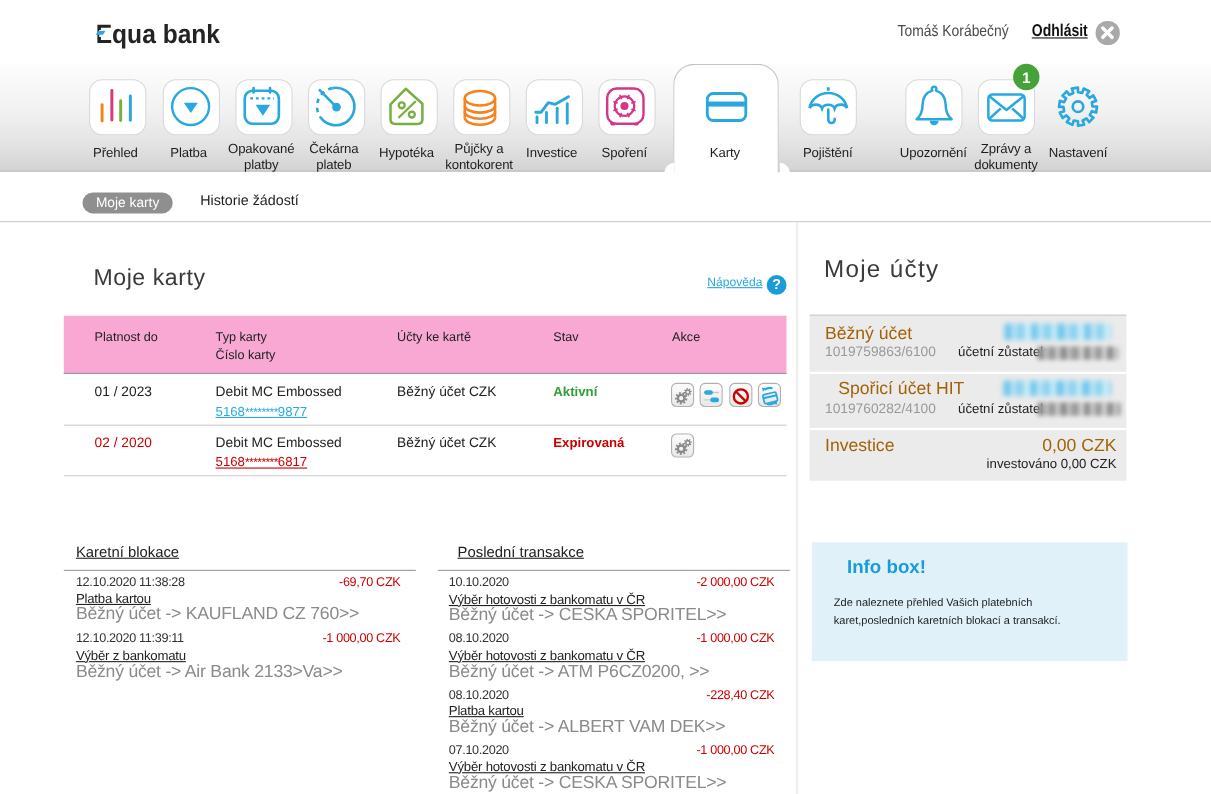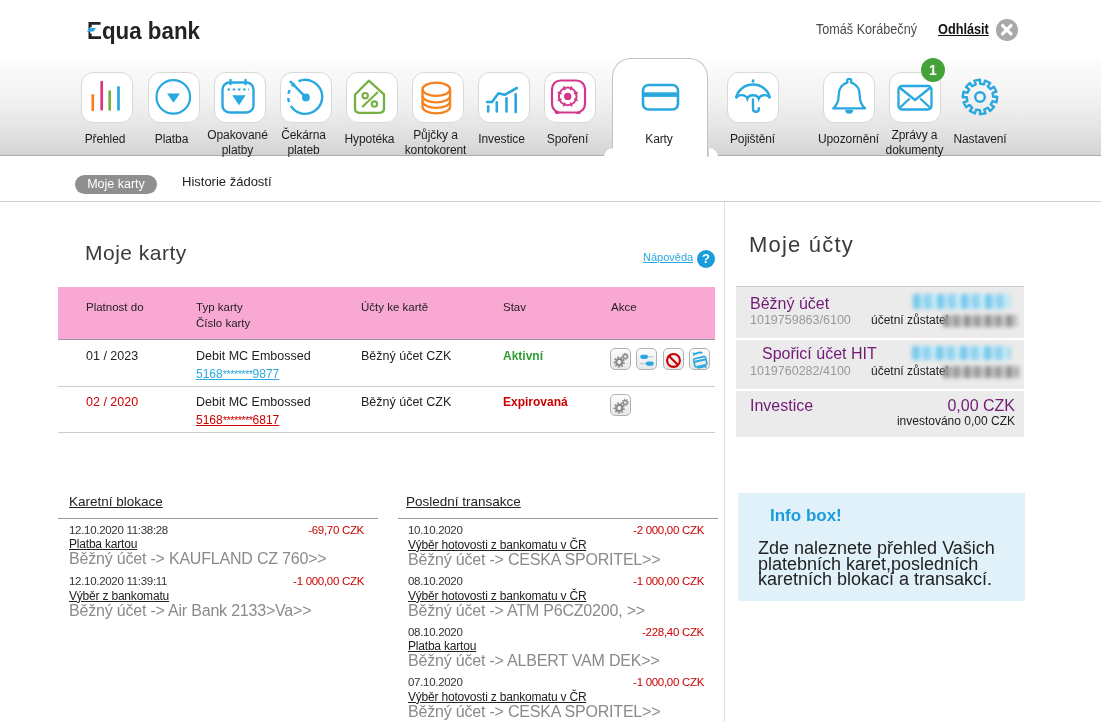--- a/index.html
+++ b/index.html
@@ -45,28 +45,28 @@
   .listcol { position:absolute; }
   .lhead { position:relative; top:4px; font-size:13.5px; color:#222; text-decoration:underline; }
   .lrule { position:absolute; left:0; width:320px; height:1px; background:#999; }
   .entry { position:absolute; }
   .edate { font-size:11.5px; letter-spacing:-0.3px; line-height:14.5px; color:#333; }
   .eamt { position:absolute; right:14px; top:0; font-size:11.5px; letter-spacing:-0.3px; line-height:14.5px; color:#cc0001; }
   .ename { font-size:12px; letter-spacing:-0.2px; line-height:15px; color:#222; text-decoration:underline; }
   .edesc { font-size:16px; line-height:14px; letter-spacing:-0.2px; color:#8a8a8a; }
   
   #acctbox { left:736px; top:286px; width:288px; height:151px; background:#ebebeb; border-top:1px solid #ccc; }
-  .acct-name { position:absolute; left:14px; font-size:16px; color:#701a75; }
+  .acct-name { position:absolute; left:14px; font-size:16px; color:#a16207; }
   .acct-num { position:absolute; left:14px; font-size:12.5px; color:#999; }
   .blurblue { position:absolute; border-radius:2px; background:repeating-linear-gradient(90deg,#74c6ec 0 7px,#c2e7f7 7px 11px,#8fd2ef 11px 19px,#cfeef9 19px 24px); filter:blur(2.2px); }
   .blurgray { position:absolute; border-radius:2px; background:repeating-linear-gradient(90deg,#8e8e8e 0 6px,#c6c6c6 6px 10px,#9b9b9b 10px 17px,#d2d2d2 17px 21px); filter:blur(2px); }
   .uz { position:absolute; font-size:12px; color:#222; }
   #infobox { left:738px; top:493px; width:287px; height:108px; background:#e0f1fa; }
   #infobox h3 { color:#1a9cd8; font-size:17px; font-weight:bold; margin:13px 0 0 32px; }
-  #infobox p { margin:15px 18px 0 20px; font-size:18px; color:#222; line-height:15.5px; }
+  #infobox p { margin:15px 18px 0 20px; font-size:10px; color:#222; line-height:15.5px; }
 </style>
 </head>
 <body>
 <div id="topbar" class="abs"></div>
 <svg class="abs" style="left:86px; top:16px;" width="120" height="34" viewBox="0 0 120 34">
     <text x="1" y="22.8" font-family="Liberation Sans, sans-serif" font-size="24" font-weight="bold" fill="#232323" textLength="113" lengthAdjust="spacingAndGlyphs">Equa bank</text>
     <rect x="4.2" y="11.2" width="10.3" height="6.4" fill="#fff"></rect>
     <polygon points="3.2,12.1 10.0,11.9 7.6,15.5 0.9,15.7" fill="#29a8e0"></polygon>
   </svg>
 <div id="username" class="abs">Tomáš Korábečný</div>
@@ -269,21 +269,21 @@
     <div class="edesc">Běžný účet -&gt; KAUFLAND CZ 760&gt;&gt;</div>
   </div>
   <div class="entry" style="left:11px; top:84px; width:309px;">
     <div class="edate">12.10.2020 11:39:11</div>
     <div class="eamt">-1 000,00 CZK</div>
     <div class="ename">Výběr z bankomatu</div>
     <div class="edesc">Běžný účet -&gt; Air Bank 2133&gt;Va&gt;&gt;</div>
   </div>
 </div>
 <div class="listcol" style="left:398px; top:490px; width:320px;">
-  <div class="lhead" style="margin-left:8px;">Poslední transakce</div>
+  <div class="lhead" style="margin-left:18px;">Poslední transakce</div>
   <div class="lrule" style="top:28px;"></div>
   <div class="entry" style="left:10px; top:33px; width:310px;">
     <div class="edate">10.10.2020</div>
     <div class="eamt">-2 000,00 CZK</div>
     <div class="ename">Výběr hotovosti z bankomatu v ČR</div>
     <div class="edesc">Běžný účet -&gt; CESKA SPORITEL&gt;&gt;</div>
   </div>
   <div class="entry" style="left:10px; top:84px; width:310px;">
     <div class="edate">08.10.2020</div>
     <div class="eamt">-1 000,00 CZK</div>

